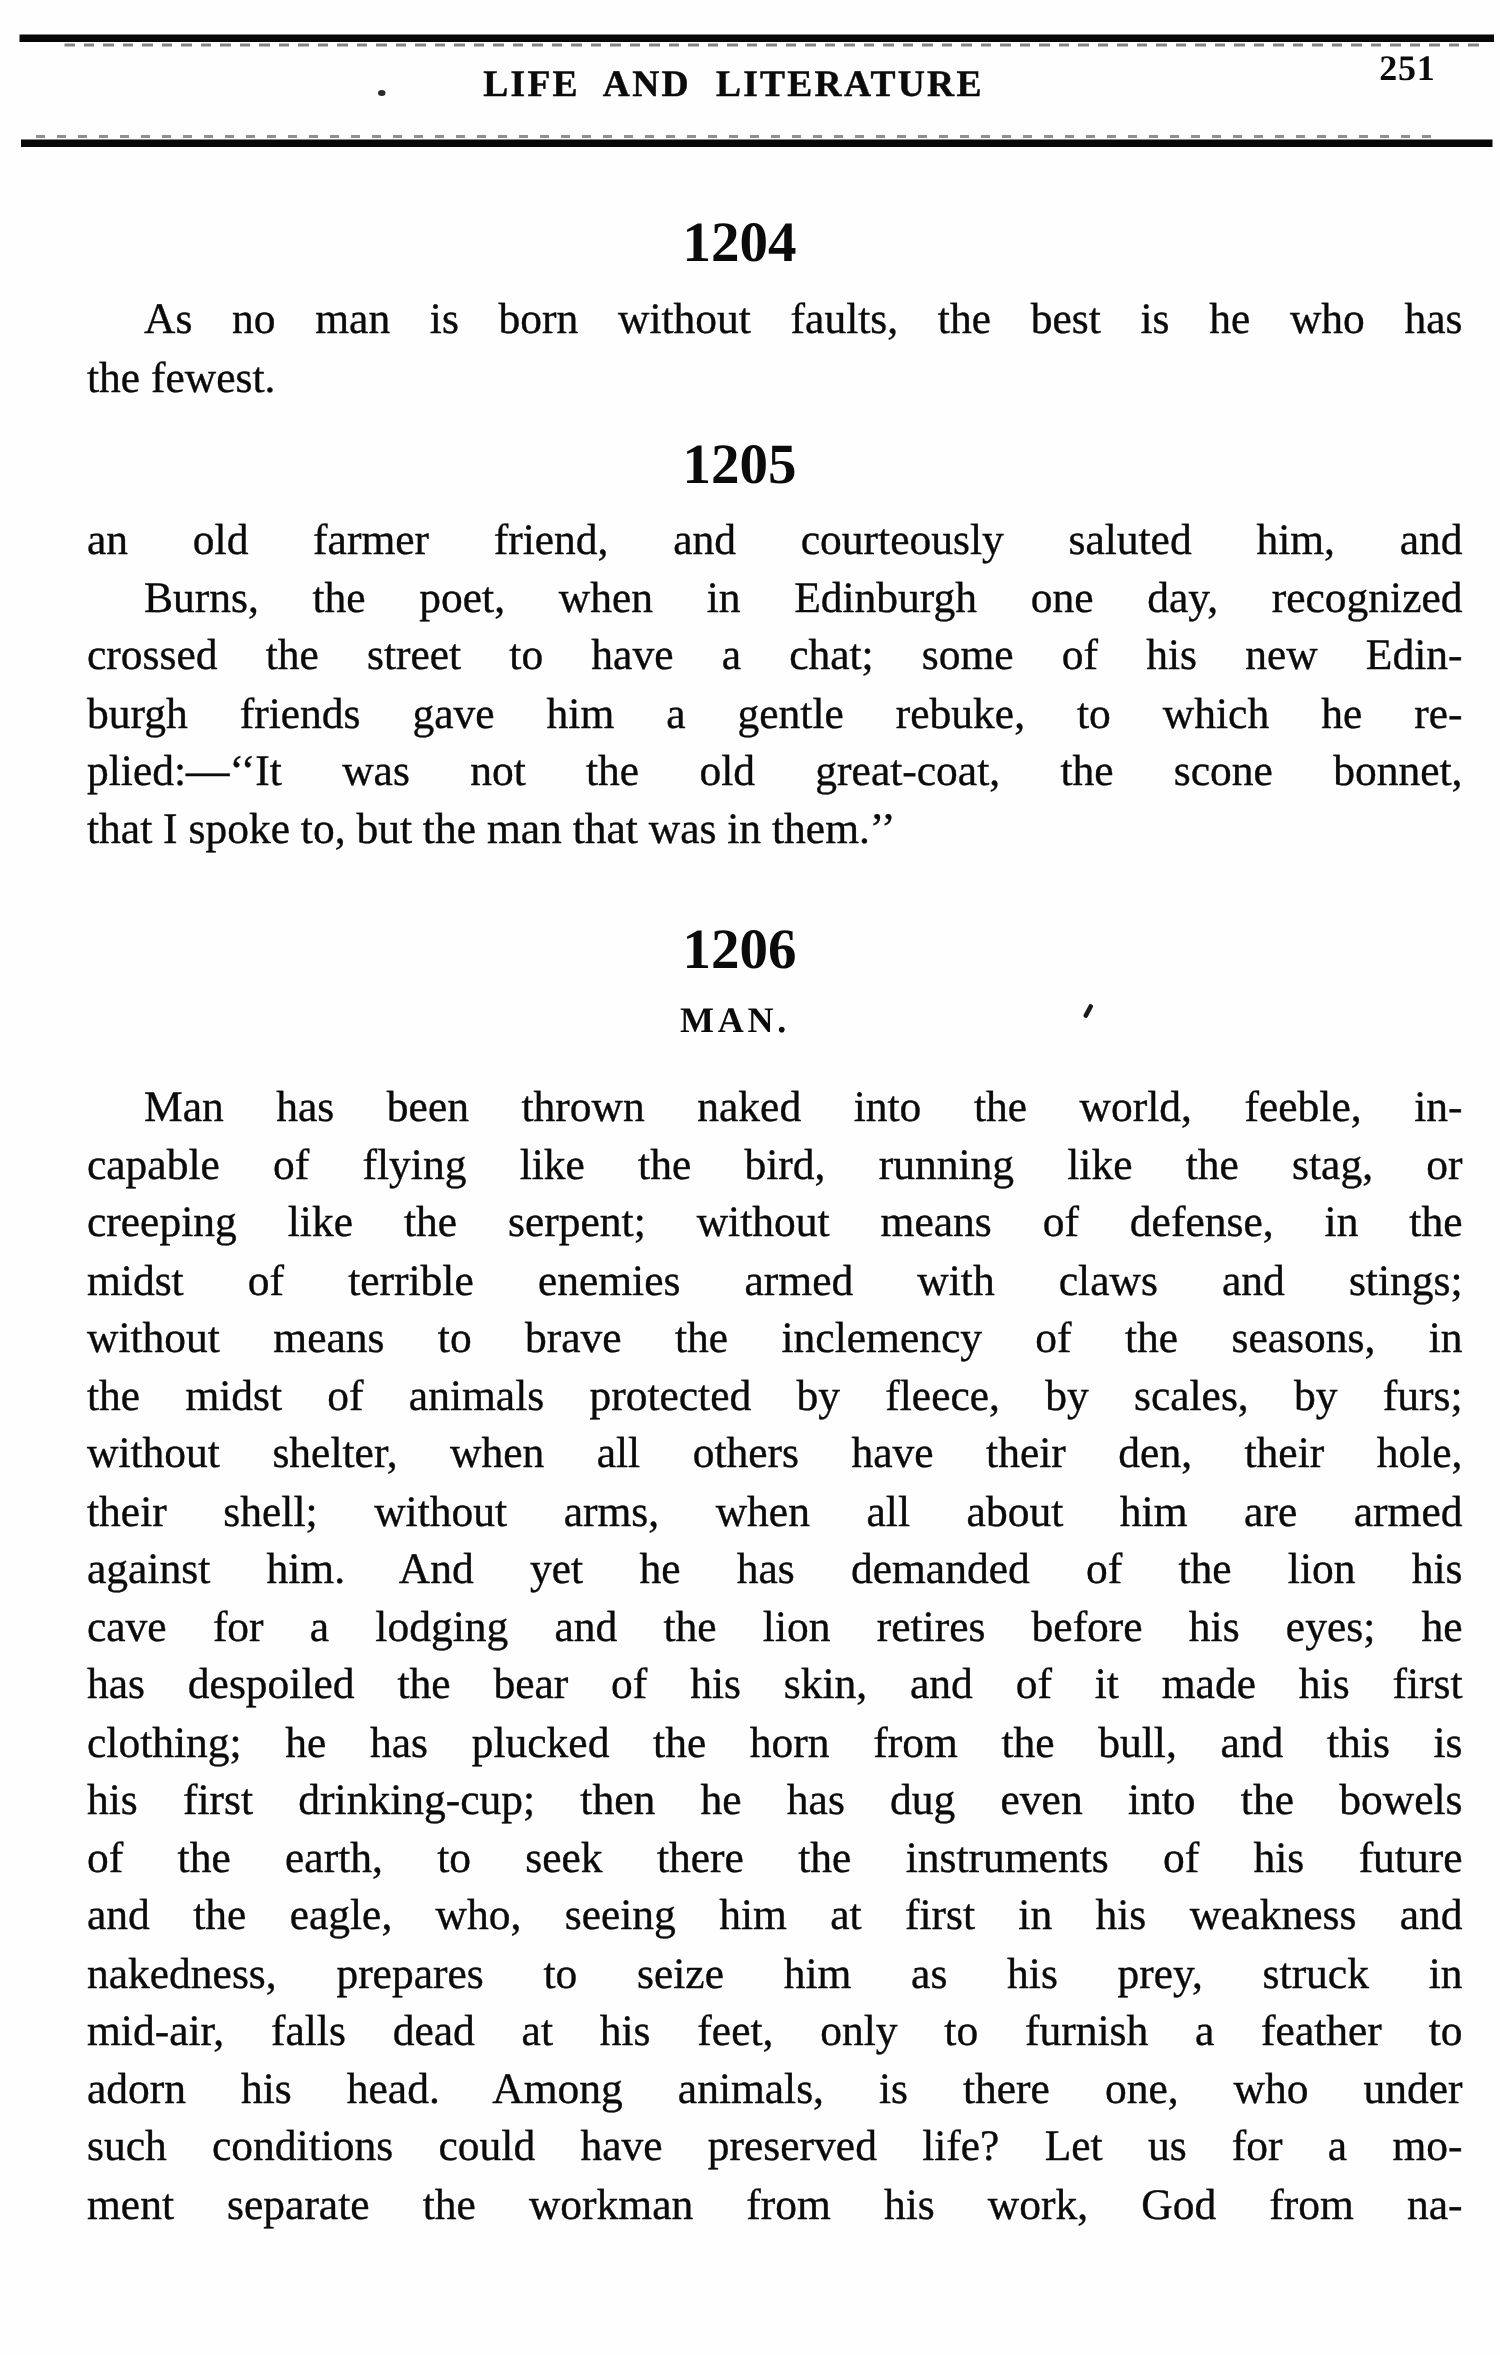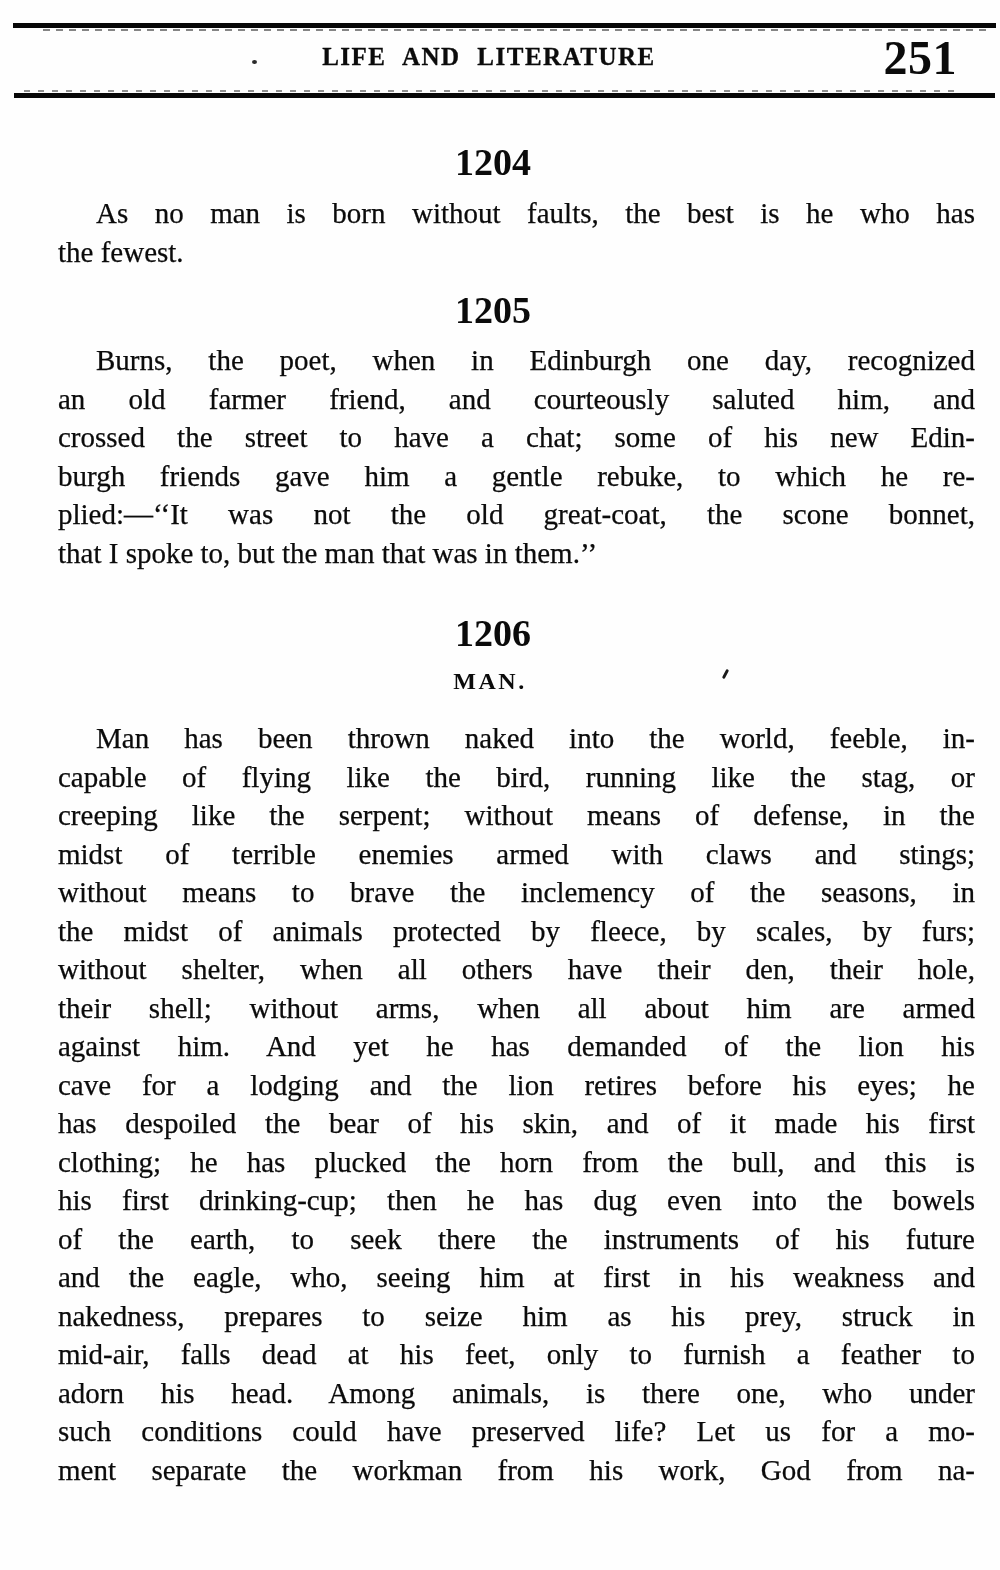--- a/index.html
+++ b/index.html
@@ -21,21 +21,21 @@
 
   .head-title{
     position:absolute;left:0;right:0;top:44px;
     text-align:center;font-size:25px;font-weight:bold;
     letter-spacing:1.5px;word-spacing:9px;line-height:1;
     transform:translateX(-11px);
     -webkit-text-stroke:0.3px #0b0b0b;
   }
   .page-number{
     position:absolute;top:34px;right:43px;
-    font-size:48px;font-weight:bold;line-height:1;letter-spacing:.5px;
+    font-size:24px;font-weight:bold;line-height:1;letter-spacing:.5px;
   }
 
   .entry-number{
     position:absolute;left:0;right:0;margin:0;
     text-align:center;font-size:38px;font-weight:bold;line-height:1;
     transform:translateX(-7px);
   }
   #num-1204{top:143px;}
   #num-1205{top:291px;}
   #num-1206{top:614px;}
@@ -87,22 +87,22 @@
     <h2 class="entry-number" id="num-1204">1204</h2>
     <div class="entry-lines" id="lines-1204">
         <div class="line first">As no man is born without faults, the best is he who has</div>
         <div class="line no-just-last">the fewest.</div>
       </div>
   </section>
 
   <section>
     <h2 class="entry-number" id="num-1205">1205</h2>
     <div class="entry-lines" id="lines-1205">
+        <div class="line">an old farmer friend, and courteously saluted him, and</div>
         <div class="line first">Burns, the poet, when in Edinburgh one day, recognized</div>
-        <div class="line">an old farmer friend, and courteously saluted him, and</div>
         <div class="line">crossed the street to have a chat; some of his new Edin-</div>
         <div class="line">burgh friends gave him a gentle rebuke, to which he re-</div>
         <div class="line">plied:—‘‘It was not the old great-coat, the scone bonnet,</div>
         <div class="line no-just-last">that I spoke to, but the man that was in them.’’</div>
       </div>
   </section>
 
   <section>
     <h2 class="entry-number" id="num-1206">1206</h2>
     <span class="artifact-tick"></span>

